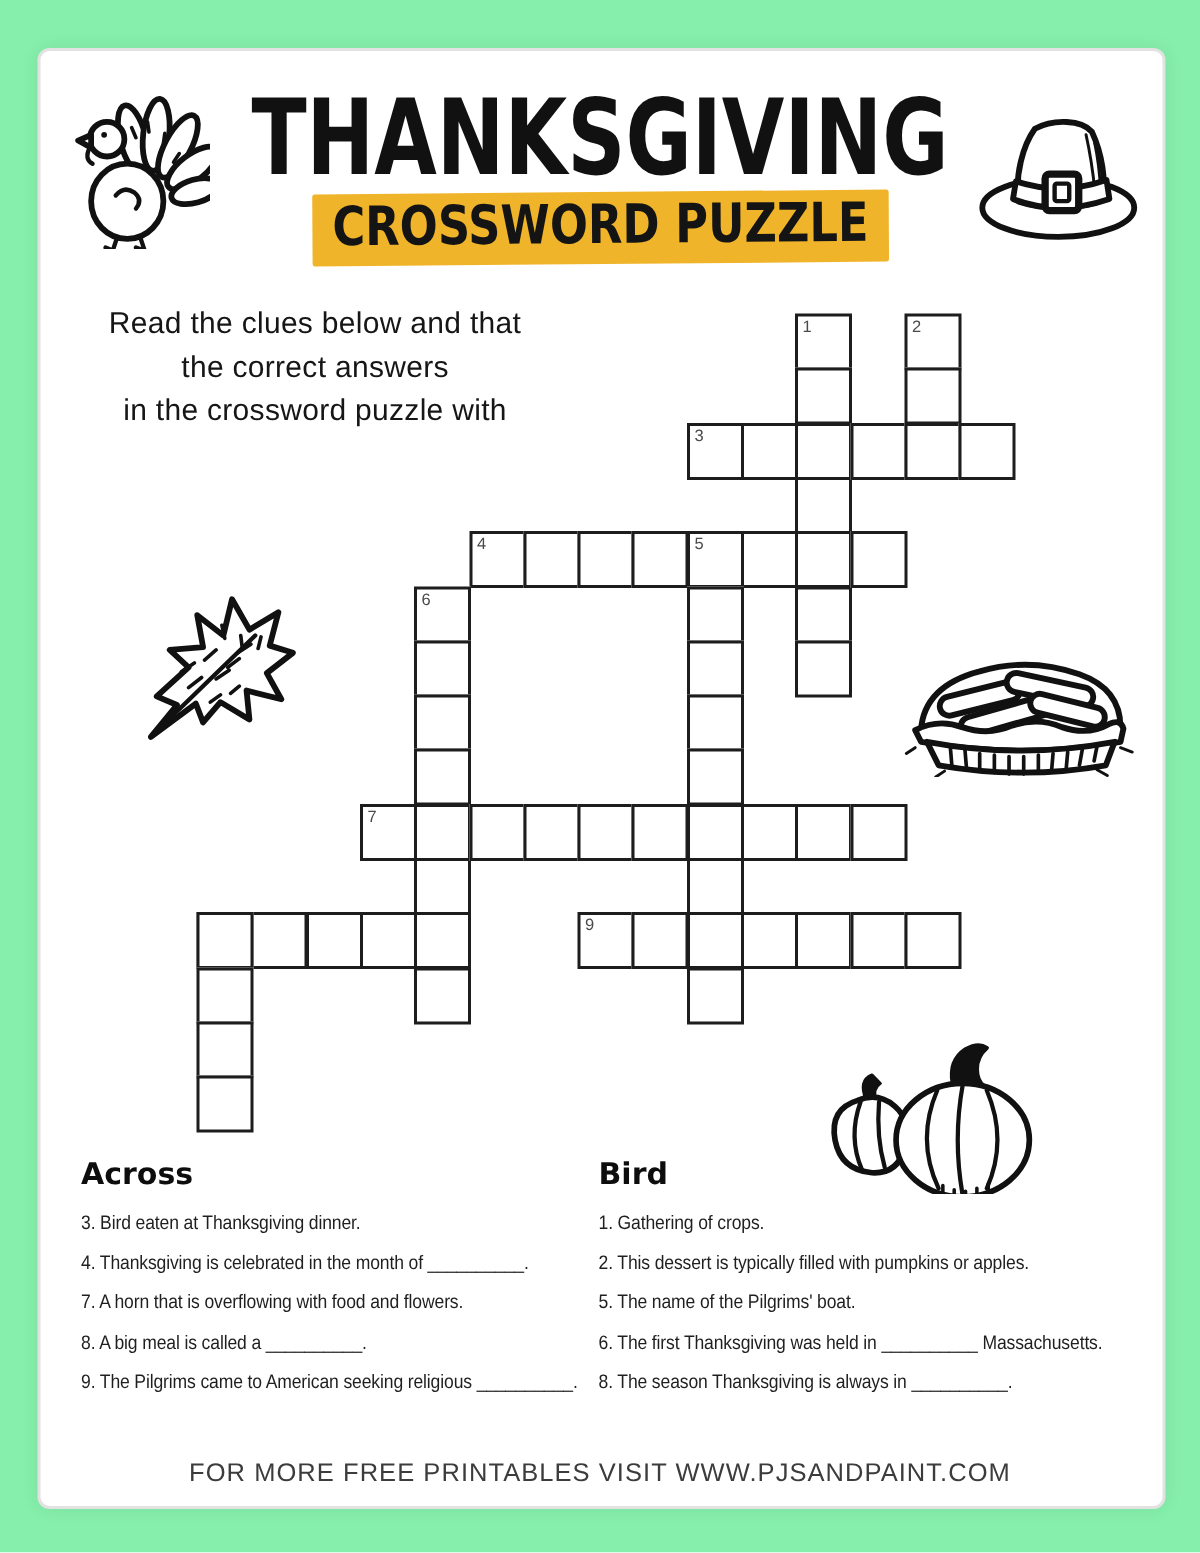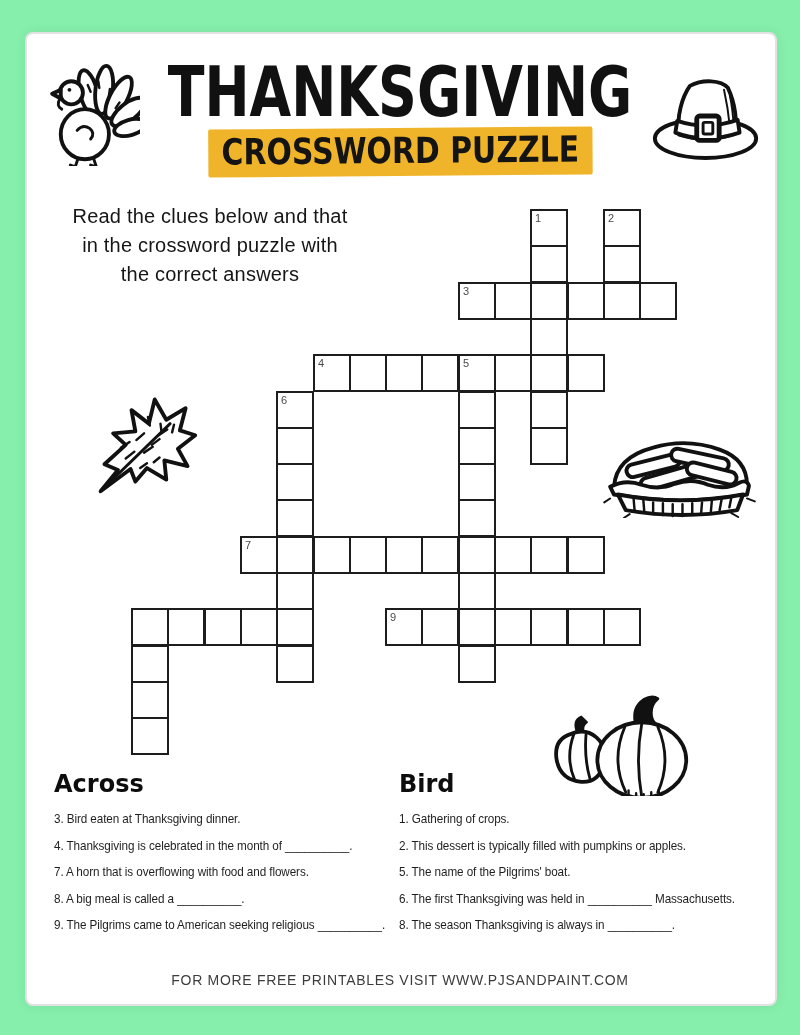--- a/index.html
+++ b/index.html
@@ -24,28 +24,28 @@
   .grid{position:absolute;left:131px;top:209px;width:560px;height:560px;}
   .cell{position:absolute;width:38px;height:38px;border:2px solid #1d1d1d;
         background:#fff;box-sizing:border-box;}
   .cellnum{position:absolute;left:3px;top:2px;font-size:11px;line-height:11px;
         color:#4a4a4a;font-family:"Liberation Sans",sans-serif;}
   
   .art{position:absolute;}
   
   .clues{position:absolute;top:770px;}
   .clues h2{margin:0 0 14px 0;font-family:"DejaVu Sans","Liberation Sans",sans-serif;
-        font-weight:bold;font-size:24px;color:#0d0d0d;}
+        font-weight:bold;font-size:20px;color:#0d0d0d;}
   .clues p{margin:0 0 13.5px 0;font-size:13px;line-height:13px;color:#1f1f1f;
         white-space:nowrap;transform:scaleX(0.9);transform-origin:0 0;letter-spacing:-0.1px;}
   .clues-across{left:54px;width:360px;}
   .clues-down{left:399px;width:380px;}
   
   .footer{position:absolute;left:0;top:972px;width:800px;text-align:center;
-        font-size:14px;letter-spacing:0.7px;color:#3c3c3c;}
+        font-size:17px;letter-spacing:0.7px;color:#3c3c3c;}
 </style>
 </head>
 <body>
 
 <div class="canvas">
   <div class="page-frame"></div>
 
   <svg class="art" style="left:48px;top:60px" width="92" height="106" viewBox="0 0 95 110">
     <g fill="#fff" stroke="#111" stroke-width="4" stroke-linecap="round" stroke-linejoin="round">
       <ellipse cx="42" cy="34" rx="9" ry="24" transform="rotate(-14 42 34)"></ellipse>
@@ -74,22 +74,22 @@
       <rect x="48" y="45" width="23" height="25" rx="3" stroke-width="5"></rect>
       <rect x="54.5" y="51.5" width="10" height="12" rx="1.5" stroke-width="3"></rect>
     </g>
   </svg>
 
   <h1 class="title">THANKSGIVING</h1>
   <h2 class="subtitle"><span style="background: rgb(240, 180, 42);">CROSSWORD PUZZLE</span></h2>
 
   <div class="instructions">
     <div>Read the clues below and that</div>
+    <div>the correct answers</div>
     <div>in the crossword puzzle with</div>
-    <div>the correct answers</div>
   </div>
 
   <svg class="art" style="left:92px;top:385px" width="108" height="114" viewBox="0 0 110 118">
     <g fill="#fff" stroke="#111" stroke-width="4" stroke-linecap="round" stroke-linejoin="round">
       <path d="M8 110 L26 88 L12 82 L34 62 L21 50 L44 48 L40 26 L58 40 L64 15 L76 36 L96 24 L90 47 L106 52 L88 66 L98 84 L74 78 L76 98 L56 86 L44 100 L39 87 Z"></path>
       <path d="M14 104 L 80 40" fill="none" stroke-width="3"></path>
       <path d="M34 76 l9 -7 M29 65 l9 -6 M45 57 l8 -7 M53 70 l9 -6 M61 62 l8 -6 M68 52 l9 -6 M57 33 l2 9 M70 40 l1 8 M84 41 l-2 8 M49 86 l7 -5 M63 80 l6 -5" fill="none" stroke-width="2.5"></path>
     </g>
   </svg>
 

